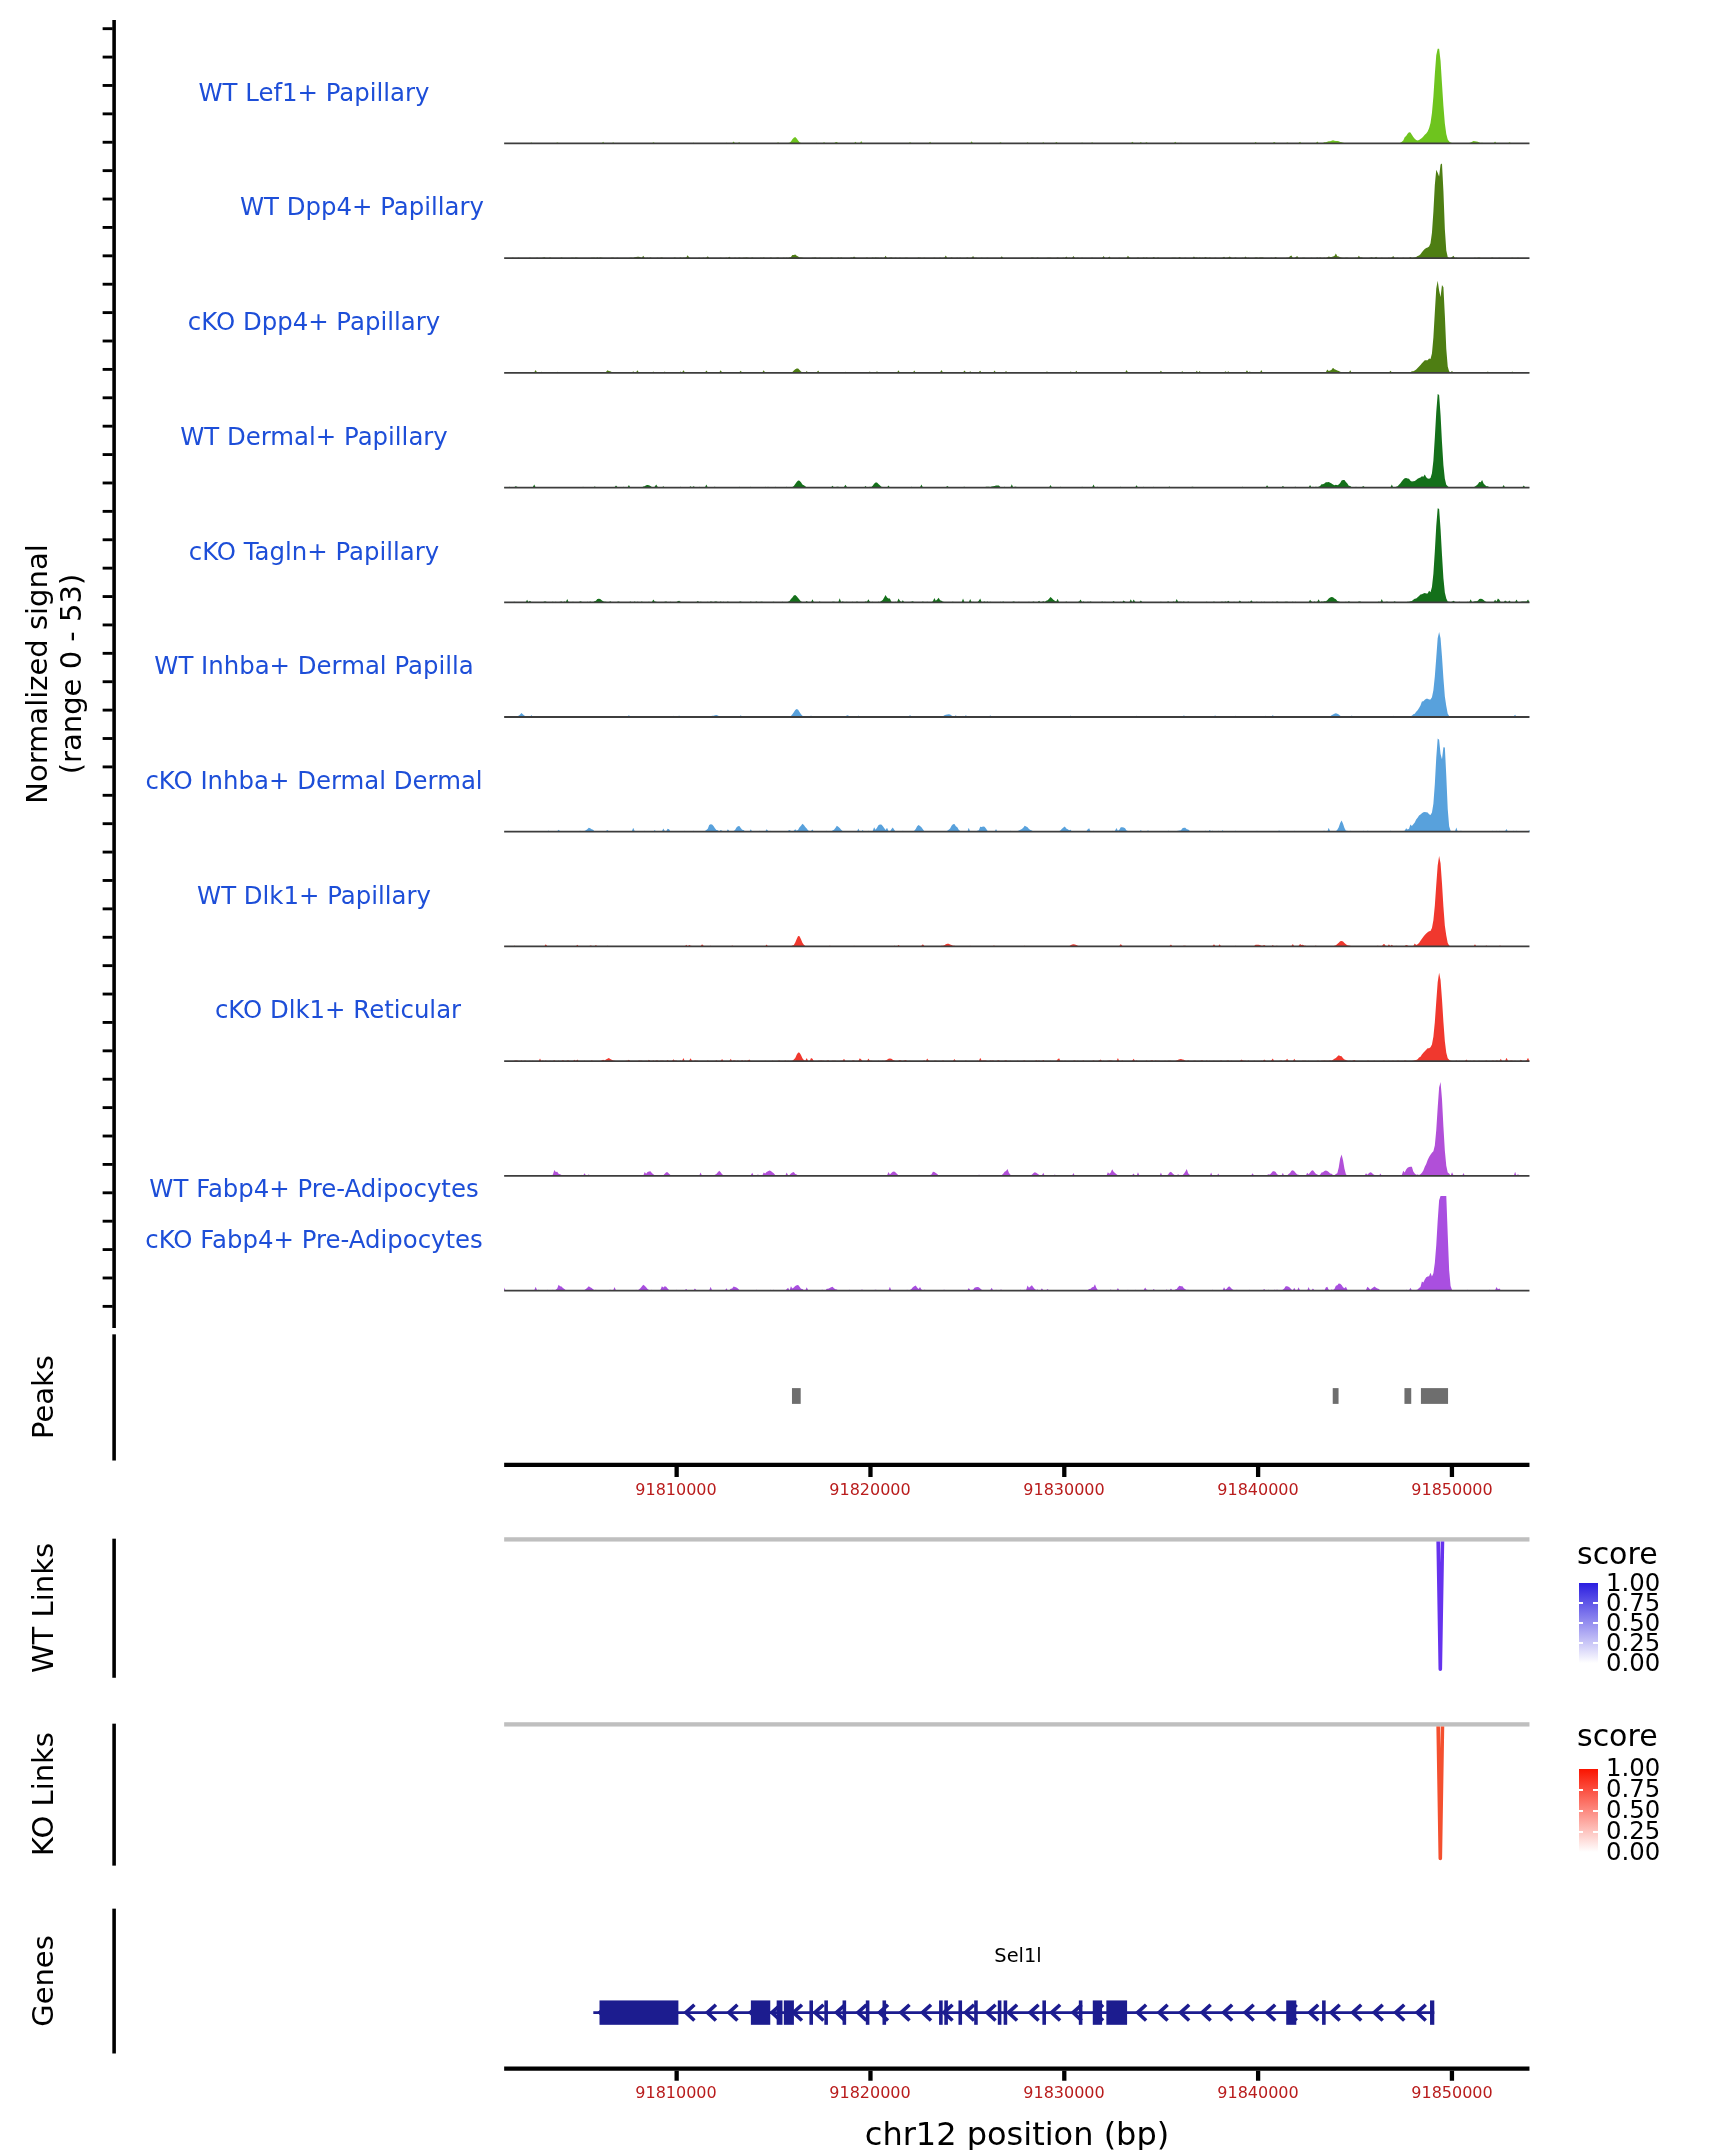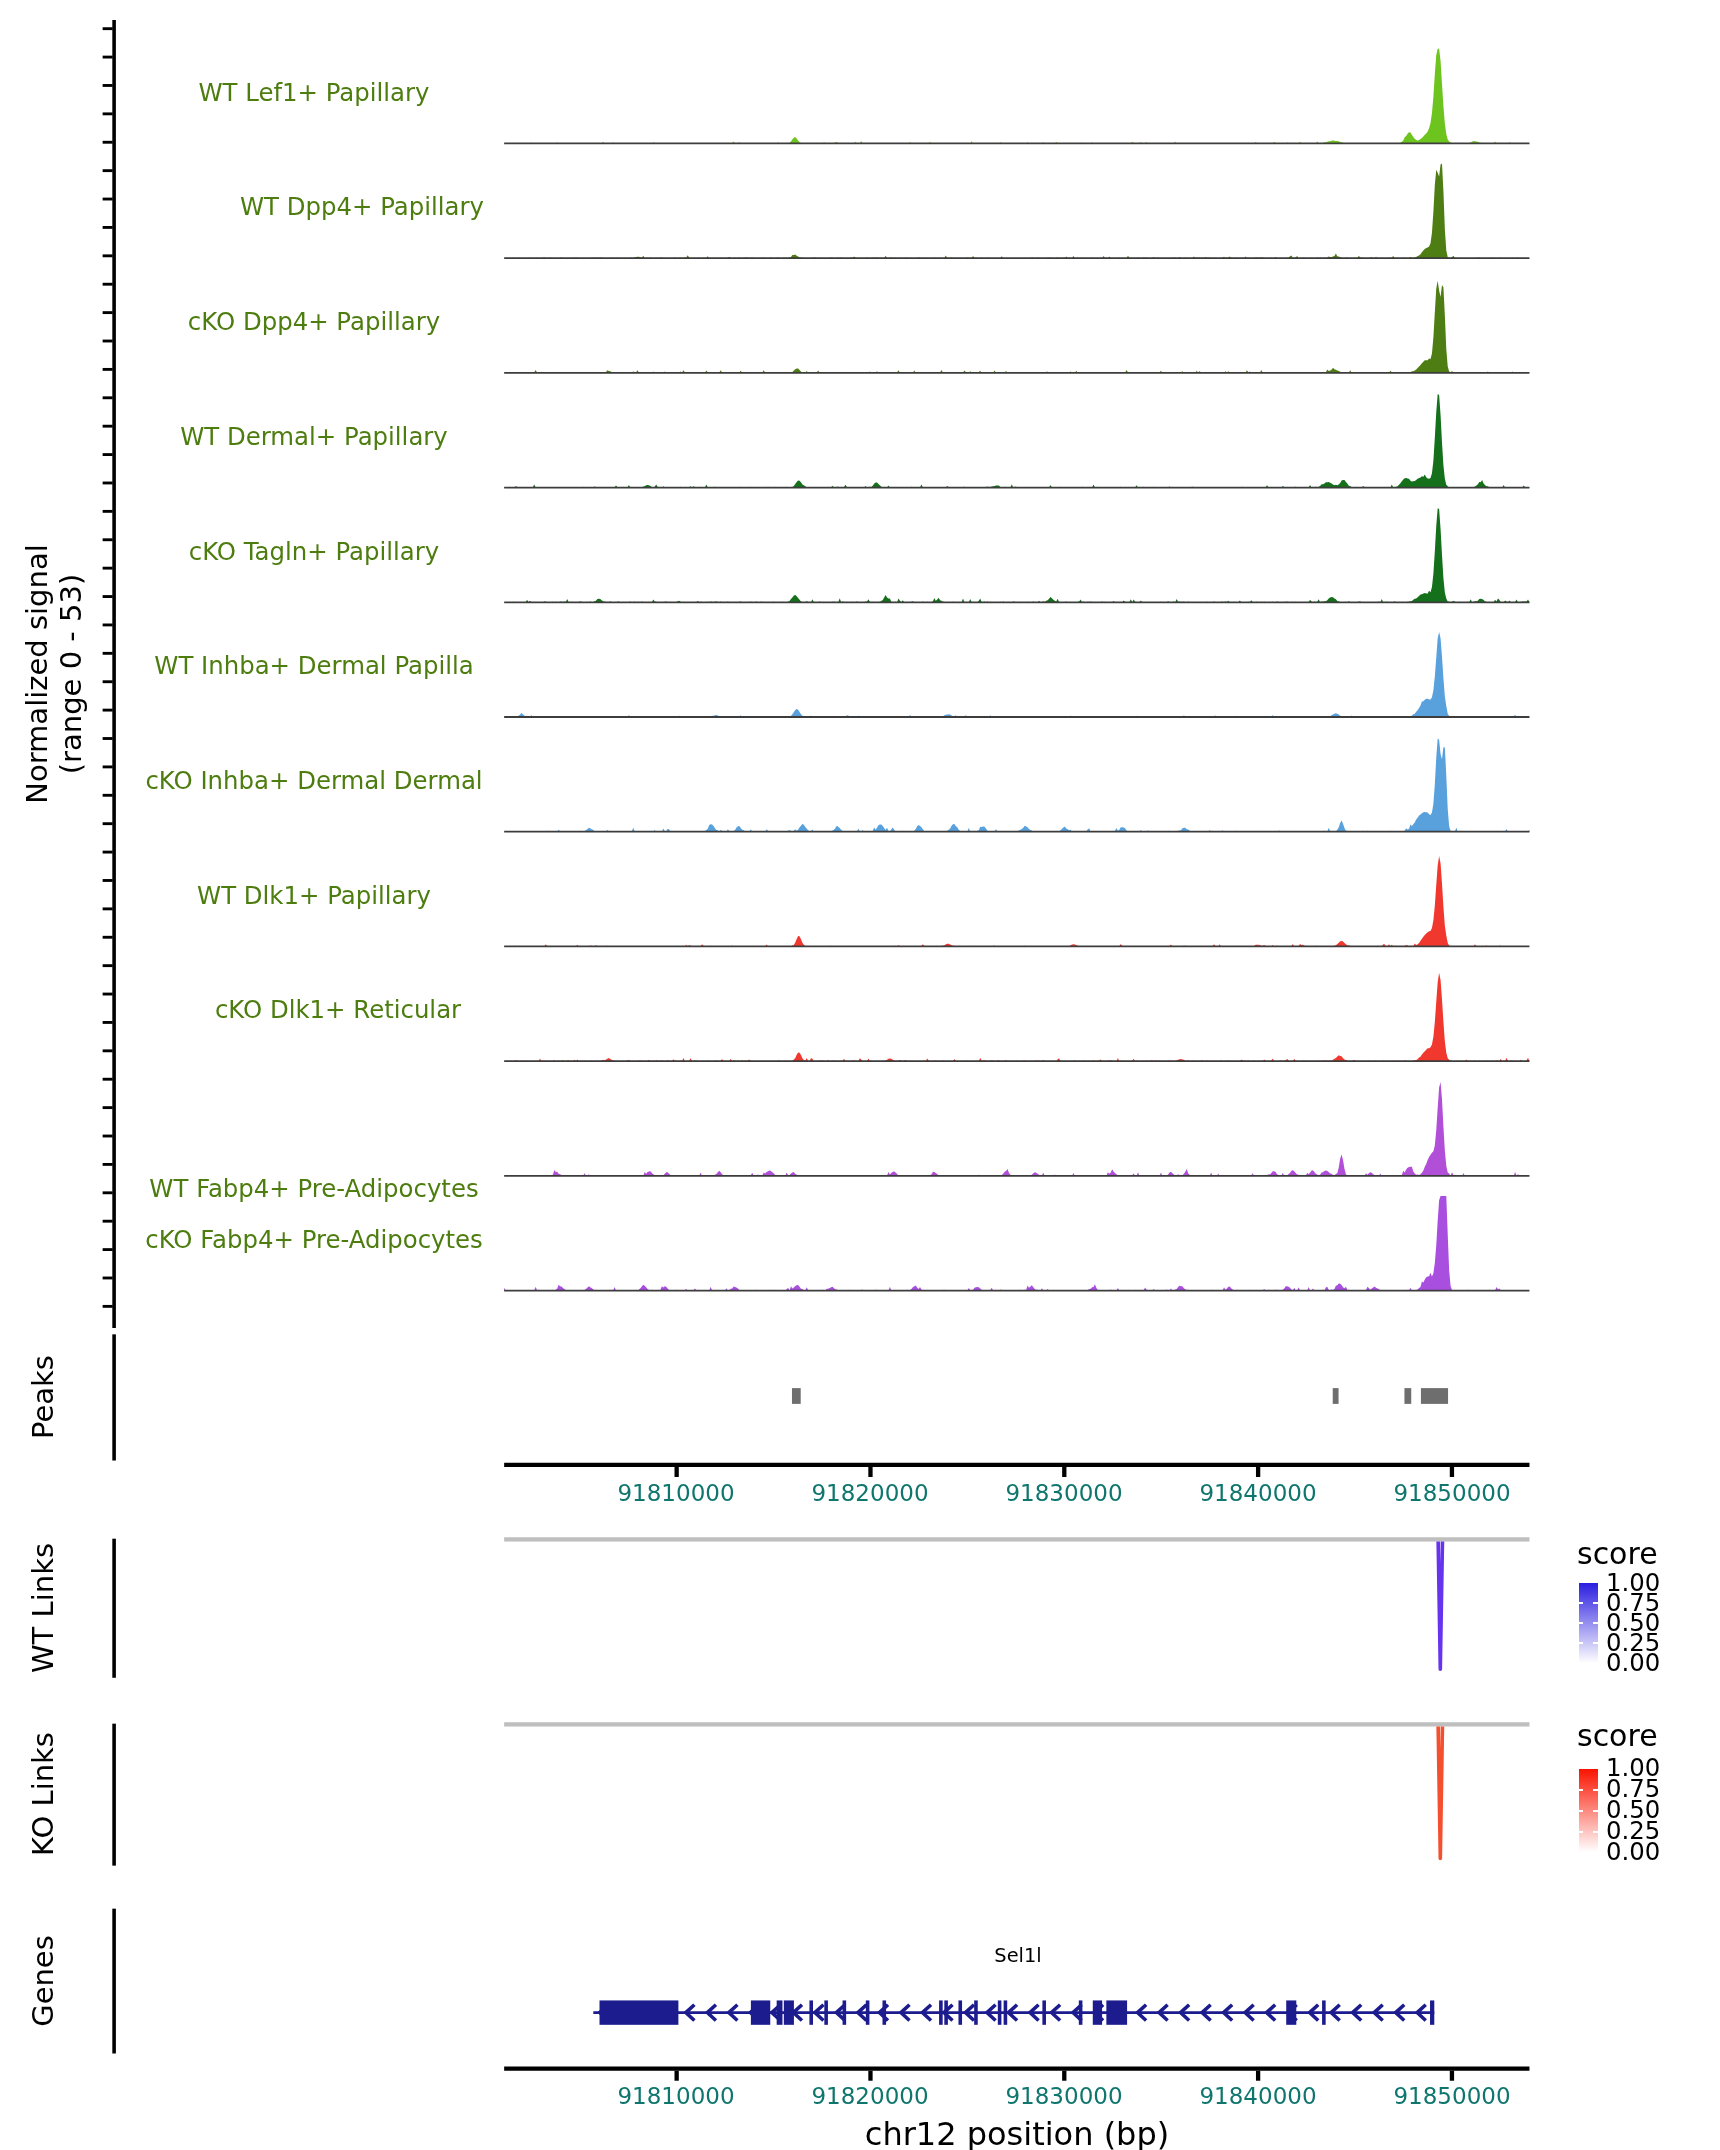--- a/index.html
+++ b/index.html
@@ -3,22 +3,22 @@
 <meta charset="utf-8">
 <style>
   html,body{margin:0;padding:0;background:#ffffff;}
   #canvas{position:relative;width:1721px;height:2151px;background:#ffffff;overflow:hidden;
           font-family:"DejaVu Sans","Liberation Sans",sans-serif;}
   #chart-svg{position:absolute;left:0;top:0;}
   .abs{position:absolute;}
   .rot{transform:translate(-50%,-50%) rotate(-90deg);white-space:nowrap;text-align:center;}
   .ylab{font-size:29px;line-height:34px;color:#000;}
   .panel-label{font-size:29px;color:#000;}
-  .track-label{font-size:24.4px;color:#4d7c0f;white-space:nowrap;transform:translate(-50%,-50%);}
-  .tick-label{font-size:23px;color:#0f766e;white-space:nowrap;transform:translateX(-50%);}
+  .track-label{font-size:24.4px;color:#1d4ed8;white-space:nowrap;transform:translate(-50%,-50%);}
+  .tick-label{font-size:16px;color:#b91c1c;white-space:nowrap;transform:translateX(-50%);}
   .axis-title{font-size:32px;color:#000;white-space:nowrap;transform:translateX(-50%);}
   .legend-title{font-size:30px;color:#000;white-space:nowrap;}
   .legend-label{font-size:24.4px;line-height:24.4px;color:#000;white-space:nowrap;}
   .legend-bar{width:18.6px;position:absolute;}
   .gene-name{font-size:19.4px;color:#000;white-space:nowrap;transform:translateX(-50%);}
 </style>
 </head>
 <body>
 
 <div id="canvas">

